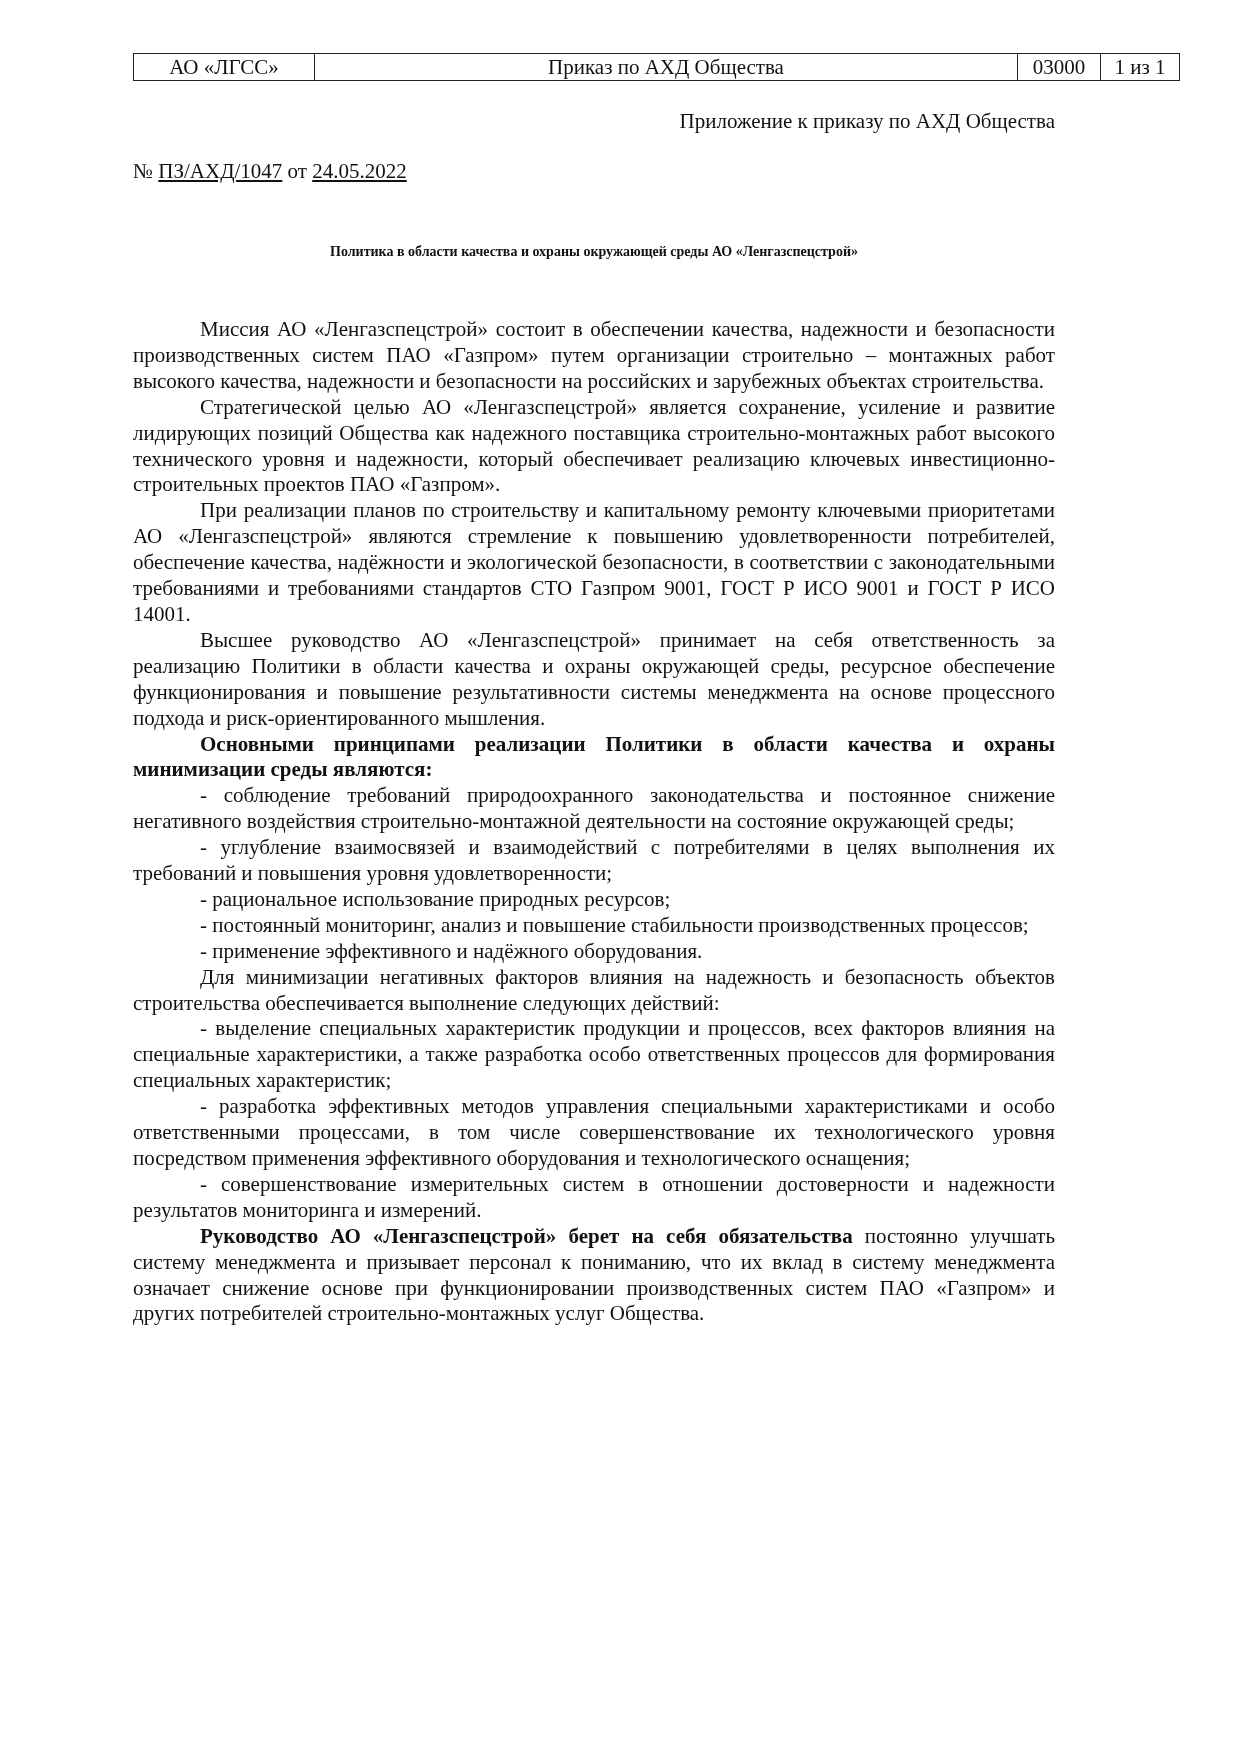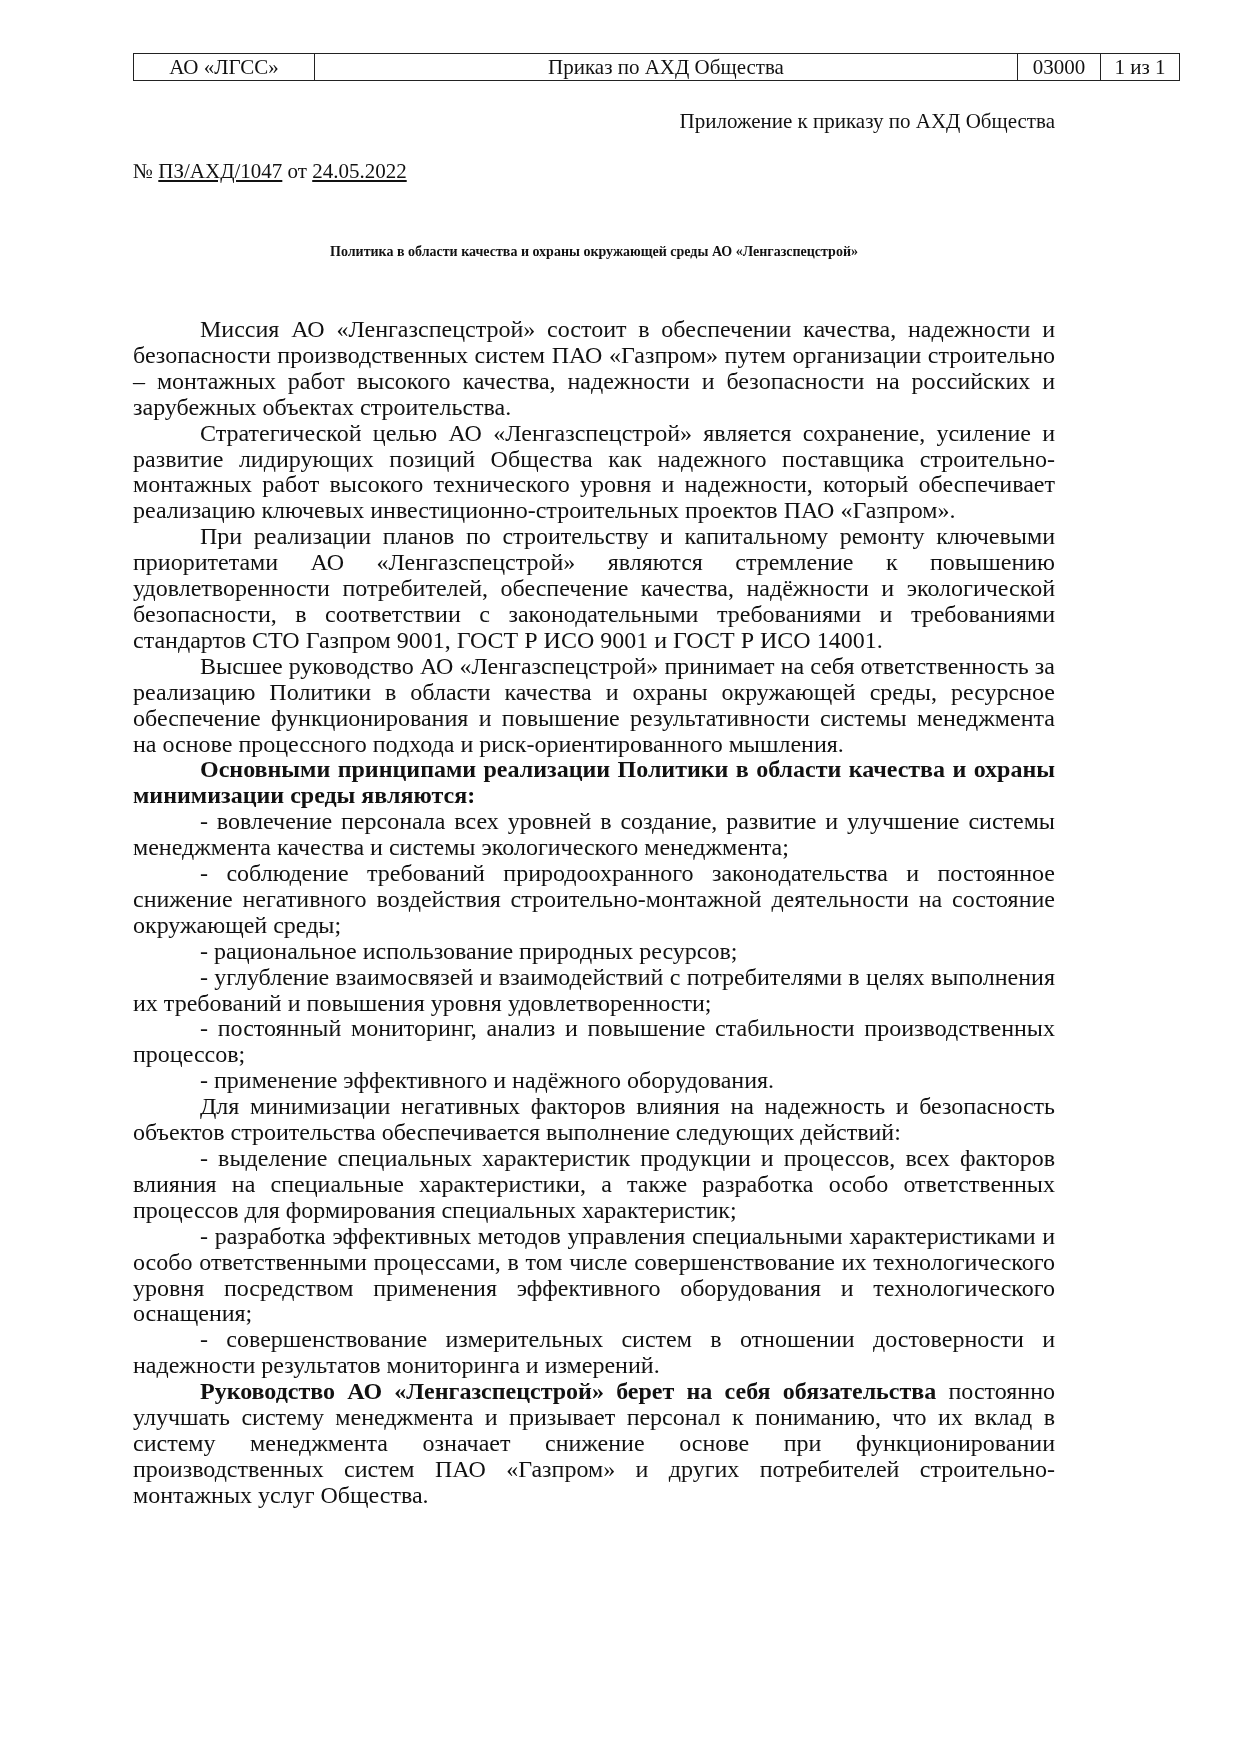--- a/index.html
+++ b/index.html
@@ -13,21 +13,21 @@
     width: 1047px; border-collapse: collapse; font-size: 21px; line-height: 24px;
   }
   table.hdr td { border: 1.5px solid #222; padding: 1px 4px 1px 4px; text-align: center; }
   .appx { text-align: right; font-size: 21px; margin-top: 28px; line-height: 24px; }
   .appx2 { text-align: left; font-size: 21px; margin-top: 26px; line-height: 24px; }
   .u { text-decoration: underline; }
   h1 {
     font-size: 14px; font-weight: bold; text-align: center; margin: 57px 0 0 0;
     line-height: 24px;
   }
-  .body { margin-top: 53px; font-size: 24px; line-height: 25.9px; text-align: justify; }
+  .body { margin-top: 53px; font-size: 21px; line-height: 25.9px; text-align: justify; }
   .body p { margin: 0; text-indent: 67px; }
   .body p.li { text-indent: 67px; }
   .b { font-weight: bold; }
 </style>
 </head>
 <body>
 
 <div class="page">
   <table class="hdr">
     <tbody>
@@ -46,24 +46,23 @@
   </div>
 
   <h1>Политика в области качества и охраны окружающей среды АО «Ленгазспецстрой»</h1>
 
   <div class="body">
     <p>Миссия АО «Ленгазспецстрой» состоит в обеспечении качества, надежности и безопасности производственных систем ПАО «Газпром» путем организации строительно – монтажных работ высокого качества, надежности и безопасности на российских и зарубежных объектах строительства.</p>
     <p>Стратегической целью АО «Ленгазспецстрой» является сохранение, усиление и развитие лидирующих позиций Общества как надежного поставщика строительно-монтажных работ высокого технического уровня и надежности, который обеспечивает реализацию ключевых инвестиционно-строительных проектов ПАО «Газпром».</p>
     <p>При реализации планов по строительству и капитальному ремонту ключевыми приоритетами АО «Ленгазспецстрой» являются стремление к повышению удовлетворенности потребителей, обеспечение качества, надёжности и экологической безопасности, в соответствии с законодательными требованиями и требованиями стандартов СТО Газпром 9001, ГОСТ Р ИСО 9001 и ГОСТ Р ИСО 14001.</p>
     <p>Высшее руководство АО «Ленгазспецстрой» принимает на себя ответственность за реализацию Политики в области качества и охраны окружающей среды, ресурсное обеспечение функционирования и повышение результативности системы менеджмента на основе процессного подхода и риск-ориентированного мышления.</p>
     <p class="b">Основными принципами реализации Политики в области качества и охраны минимизации среды являются:</p>
-    <p class="li">-  вовлечение персонала всех уровней в создание, развитие и улучшение системы менеджмента качества и системы экологического менеджмента;</p>
     <p class="li">-   соблюдение требований природоохранного законодательства и постоянное снижение негативного воздействия строительно-монтажной деятельности на состояние окружающей среды;</p>
+    <p class="li">-   углубление взаимосвязей и взаимодействий с потребителями в целях выполнения их требований и повышения уровня удовлетворенности;</p>
     <p class="li">-   рациональное использование природных ресурсов;</p>
-    <p class="li">-   углубление взаимосвязей и взаимодействий с потребителями в целях выполнения их требований и повышения уровня удовлетворенности;</p>
     <p class="li">-  постоянный мониторинг, анализ и повышение стабильности производственных процессов;</p>
     <p class="li">-   применение эффективного и надёжного оборудования.</p>
     <p>Для минимизации негативных факторов влияния на надежность и безопасность объектов строительства обеспечивается выполнение следующих действий:</p>
     <p class="li">-   выделение специальных характеристик продукции и процессов, всех факторов влияния на специальные характеристики, а также разработка особо ответственных процессов для формирования специальных характеристик;</p>
     <p class="li">-  разработка эффективных методов управления специальными характеристиками и особо ответственными процессами, в том числе совершенствование их технологического уровня посредством применения эффективного оборудования и технологического оснащения;</p>
     <p class="li">-   совершенствование измерительных систем в отношении достоверности и надежности результатов мониторинга и измерений.</p>
     <p><span class="b">Руководство АО «Ленгазспецстрой» берет на себя обязательства</span><span> постоянно улучшать систему менеджмента и призывает персонал к пониманию, что их вклад в систему менеджмента означает снижение основе при функционировании производственных систем ПАО «Газпром» и других потребителей строительно-монтажных услуг Общества.</span></p>
   </div>
 </div>
 

